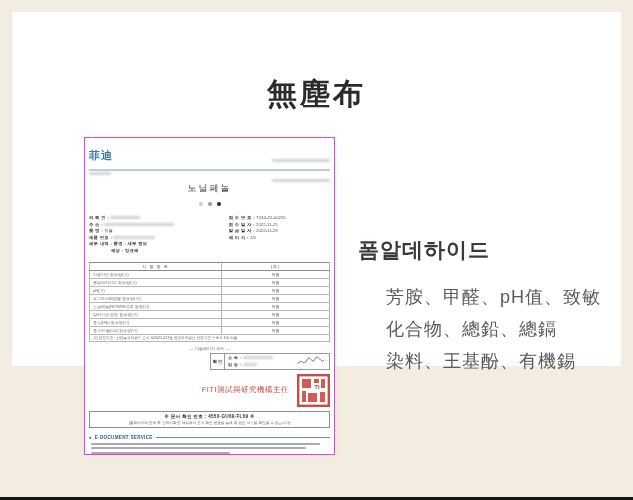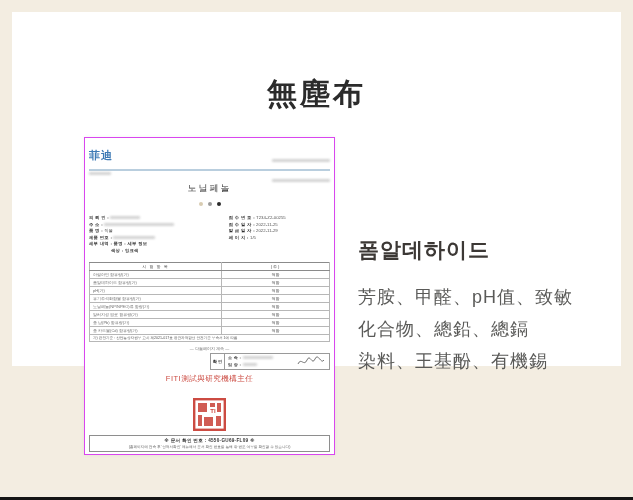--- a/index.html
+++ b/index.html
@@ -13,21 +13,21 @@
   .bottom-bar { position:absolute; left:0; bottom:0; width:633px; height:3px; background:#141414; }
 
   .page-title {
     position:absolute; top:62px; left:0; width:100%; text-align:center;
     font-size:30px; font-weight:700; color:#2b2b2b; letter-spacing:3px;
   }
 
   
   .safety-block { position:absolute; left:346px; top:224px; width:250px; }
   .safety-heading { font-size:21px; font-weight:700; color:#3c3835; letter-spacing:1px; }
-  .safety-body { margin-top:17px; font-size:18px; color:#5a5a58; line-height:32px; letter-spacing:1px; }
+  .safety-body { margin-top:17px; font-size:18px; color:#5a5a58; line-height:32px; letter-spacing:1px;margin-left:28px; }
 
   
   .report {
     position:absolute; left:72px; top:125px; width:251px; height:318px;
     background:#ffffff; border:1px solid #d946ef; box-shadow:0 0 4px rgba(0,0,0,.05);
     padding:10px 4px 6px; overflow:hidden; color:#333;
   }
   .doc-header { display:flex; justify-content:space-between; align-items:flex-start; height:18px; }
   .doc-logo { color:#3d7ab5; font-weight:700; font-size:11px; letter-spacing:1px; }
   .doc-logo-sub { margin-top:1px; }
@@ -54,21 +54,21 @@
 
   .doc-continued { margin-top:4px; text-align:center; font-size:4px; color:#666; }
 
   .sign-box { margin-top:2px; margin-left:auto; width:120px; border:1px solid #9a9a9a; display:flex; height:17px; }
   .sign-label { width:14px; border-right:1px solid #9a9a9a; display:flex; align-items:center; justify-content:center;
     font-size:4.2px; font-weight:700; color:#333; }
   .sign-rows { flex:1; display:flex; flex-direction:column; justify-content:space-around; padding:1px 3px; font-size:4px; color:#444; position:relative; }
   .sign-row { display:flex; align-items:center; gap:2px; }
   .signature-svg { position:absolute; right:3px; top:1px; }
 
-  .red-row { margin-top:4px; display:flex; justify-content:flex-end; align-items:center; gap:14px;flex-direction:column; }
+  .red-row { margin-top:4px; display:flex; justify-content:flex-end; align-items:center; gap:8px; }
   .fiti-red { font-size:7.5px; color:#cc4b42; letter-spacing:.5px; filter:blur(.2px); }
   .stamp { width:33px; height:33px; flex:0 0 auto; }
 
   .number-box { margin-top:4px; border:1px solid #8e8e8e; padding:2.5px 2px 2px; text-align:center; }
   .number-line1 { font-size:4.6px; font-weight:700; color:#333; letter-spacing:.3px; }
   .number-line2 { margin-top:1.5px; font-size:3.6px; color:#555; filter:blur(.2px); }
 
   .edoc { margin-top:7px; }
   .edoc-title-row { display:flex; align-items:center; gap:3px; }
   .edoc-title { font-size:4.6px; font-weight:700; color:#2a5da8; letter-spacing:.3px; white-space:nowrap; }

